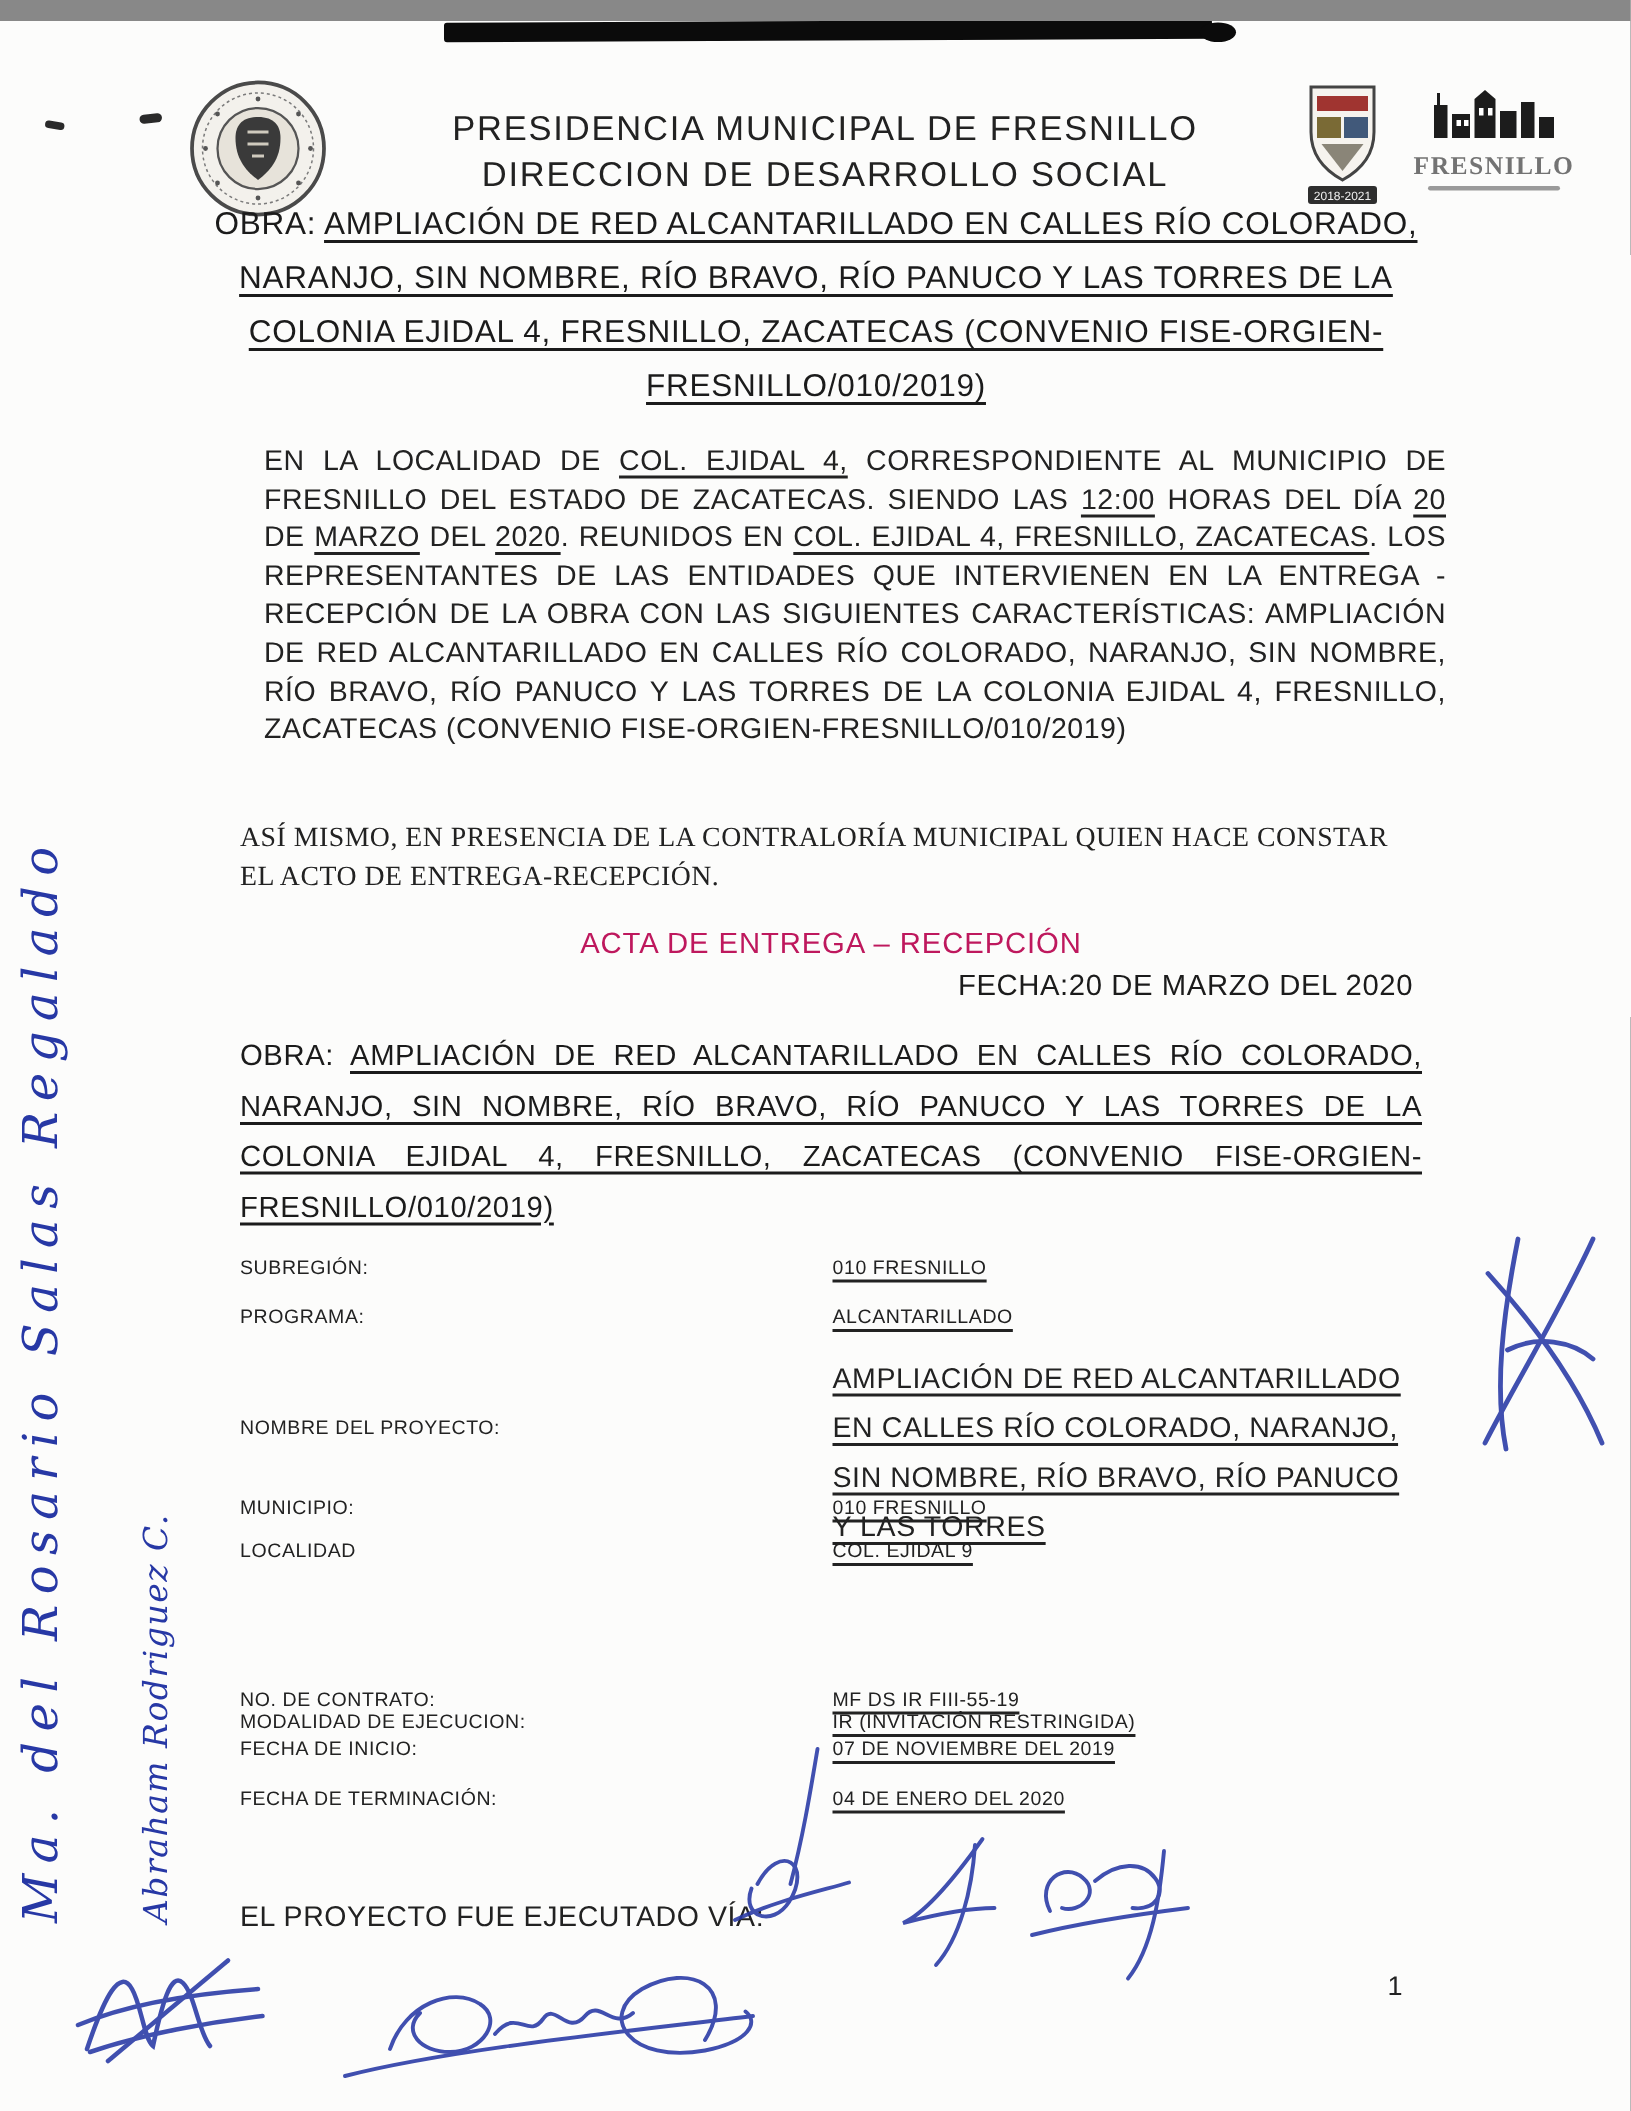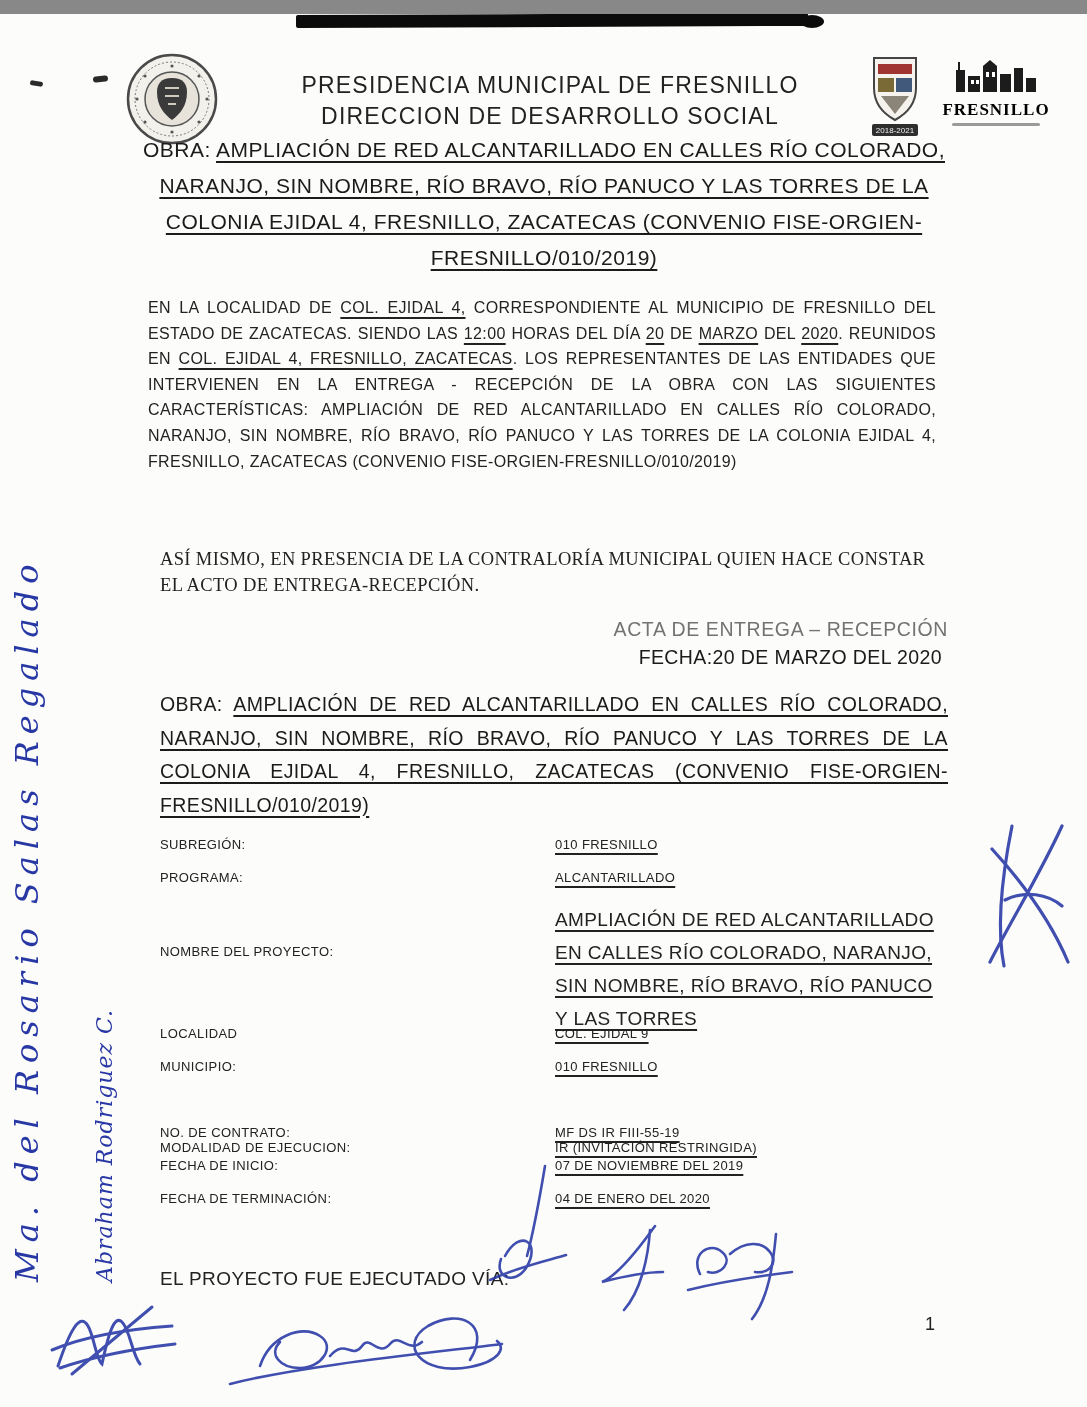--- a/index.html
+++ b/index.html
@@ -17,28 +17,28 @@
   .mark1{left:30px;top:67px;width:13px;height:5px;background:#2a2a2a;border-radius:3px;transform:rotate(9deg);}
   .mark2{left:93px;top:62px;width:15px;height:6px;background:#2a2a2a;border-radius:3px;transform:rotate(-6deg);}
 
   
   .crest{left:125px;top:38px;}
   .title-block{left:200px;top:58px;width:700px;text-align:center;}
   .title1{font-size:23px;letter-spacing:1.2px;color:#222;}
   .title2{font-size:23px;letter-spacing:1.2px;color:#222;margin-top:4px;}
   .shield{left:866px;top:40px;}
   .fres-logo{left:942px;top:44px;width:108px;text-align:center;}
-  .fres-word{font-family:"Liberation Serif",serif;font-weight:bold;font-size:17px;letter-spacing:1px;color:#000000;margin-top:2px;}
+  .fres-word{font-family:"Liberation Serif",serif;font-weight:bold;font-size:17px;letter-spacing:1px;color:#737373;margin-top:2px;}
   .fres-tagline{height:3px;background:#9a9a9a;margin:3px 10px 0 10px;border-radius:2px;}
 
   .obra-header{left:128px;top:118px;width:832px;text-align:center;font-size:21px;line-height:36px;letter-spacing:.5px;color:#1b1b1b;}
 
-  .p1{left:148px;top:281px;width:788px;font-size:16px;line-height:25.6px;letter-spacing:.35px;text-align:justify;color:#222;}
+  .p1{left:176px;top:281px;width:788px;font-size:19px;line-height:25.6px;letter-spacing:.35px;text-align:justify;color:#222;}
   .p2{left:160px;top:532px;width:788px;font-size:18.5px;line-height:26px;letter-spacing:.35px;color:#222;font-family:Liberation Serif, serif;}
-  .acta-title{left:160px;top:604px;width:788px;text-align:right;font-size:19.5px;letter-spacing:.6px;color:#737373;}
+  .acta-title{left:160px;top:604px;width:788px;text-align:center;font-size:19.5px;letter-spacing:.6px;color:#be185d;}
   .fecha{left:160px;top:632px;width:788px;text-align:right;padding-right:6px;box-sizing:border-box;font-size:19.5px;letter-spacing:.4px;color:#1b1b1b;}
 
   .obra2{left:160px;top:674px;width:788px;font-size:19.5px;line-height:33.5px;letter-spacing:.4px;text-align:justify;color:#1b1b1b;}
 
   .frow{left:160px;width:790px;font-size:13px;letter-spacing:.4px;color:#222;}
   .flabel{display:inline-block;width:395px;vertical-align:top;}
   .fvalue{display:inline-block;text-decoration:underline;text-underline-offset:4px;text-decoration-thickness:1.5px;}
   .proj-values{left:555px;width:400px;font-size:19px;line-height:33px;letter-spacing:.4px;color:#222;}
   .proj-values span{display:block;text-decoration:underline;text-underline-offset:4px;text-decoration-thickness:1.5px;}
 
@@ -140,21 +140,21 @@
     <span>EN CALLES RÍO COLORADO, NARANJO,</span>
     <span>SIN NOMBRE, RÍO BRAVO, RÍO PANUCO</span>
     <span>Y LAS TORRES</span>
   </div>
   <div class="abs frow" style="top:930px">
     <span class="flabel">NOMBRE DEL PROYECTO:</span>
   </div>
   <div class="abs frow" style="top:1012px">
     <span class="flabel">LOCALIDAD</span><span class="fvalue">COL. EJIDAL 9</span>
   </div>
-  <div class="abs frow" style="top:1045px">
+  <div class="abs frow" style="top:983px">
     <span class="flabel">MUNICIPIO:</span><span class="fvalue">010 FRESNILLO</span>
   </div>
   <div class="abs frow" style="top:1126px">
     <span class="flabel">MODALIDAD DE EJECUCION:</span><span class="fvalue">IR (INVITACIÓN RESTRINGIDA)</span>
   </div>
   <div class="abs frow" style="top:1111px">
     <span class="flabel">NO. DE CONTRATO:</span><span class="fvalue">MF DS IR FIII-55-19</span>
   </div>
   <div class="abs frow" style="top:1144px">
     <span class="flabel">FECHA DE INICIO:</span><span class="fvalue">07 DE NOVIEMBRE DEL 2019</span>

